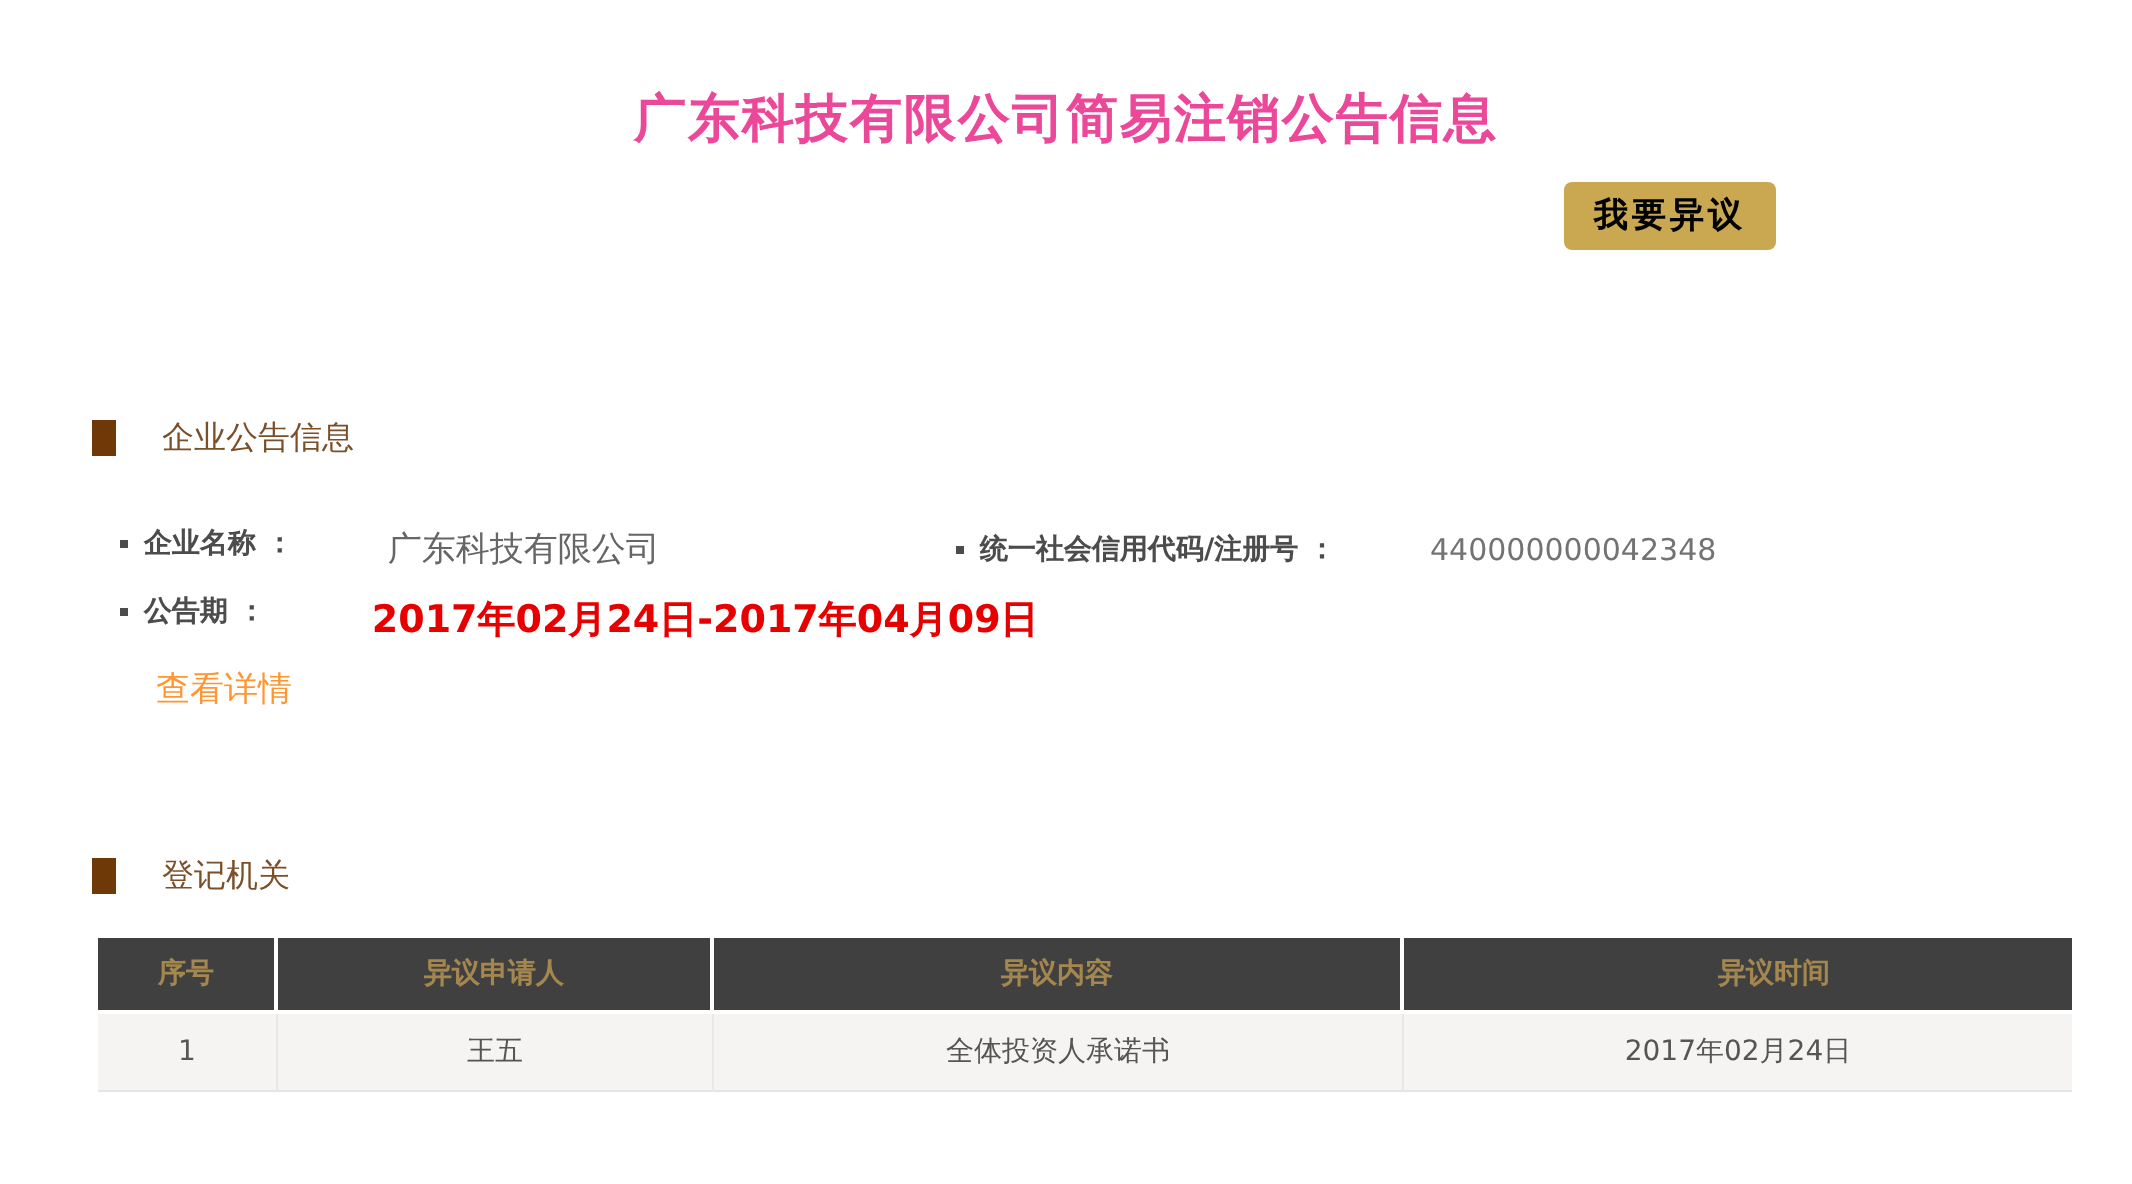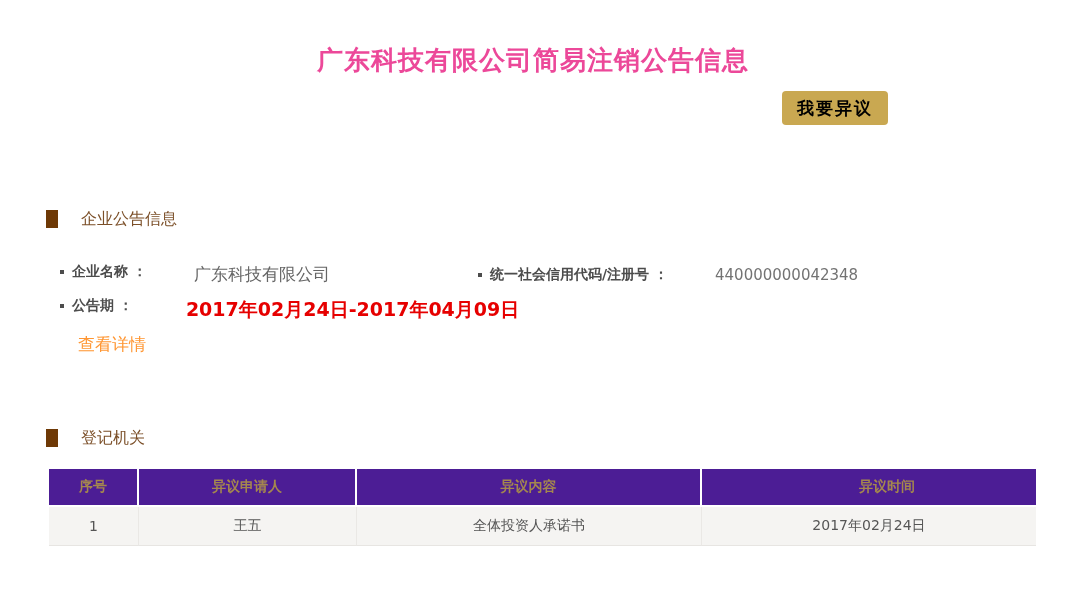--- a/index.html
+++ b/index.html
@@ -106,21 +106,21 @@
   
   .objection-table {
     margin: 21px 0 0 3px;
     width: 987px;
     border-collapse: separate;
     border-spacing: 0;
     table-layout: fixed;
     font-size: 14px;
   }
   .objection-table th {
-    background: #4c1d95;
+    background: #404040;
     color: #a4874e;
     font-weight: bold;
     height: 38px;
     text-align: center;
     border-right: 2px solid #ffffff;
     border-bottom: 2px solid #ffffff;
     padding: 0;
   }
   .objection-table th:last-child { border-right: none; padding-left: 36px; }
   .objection-table td {

